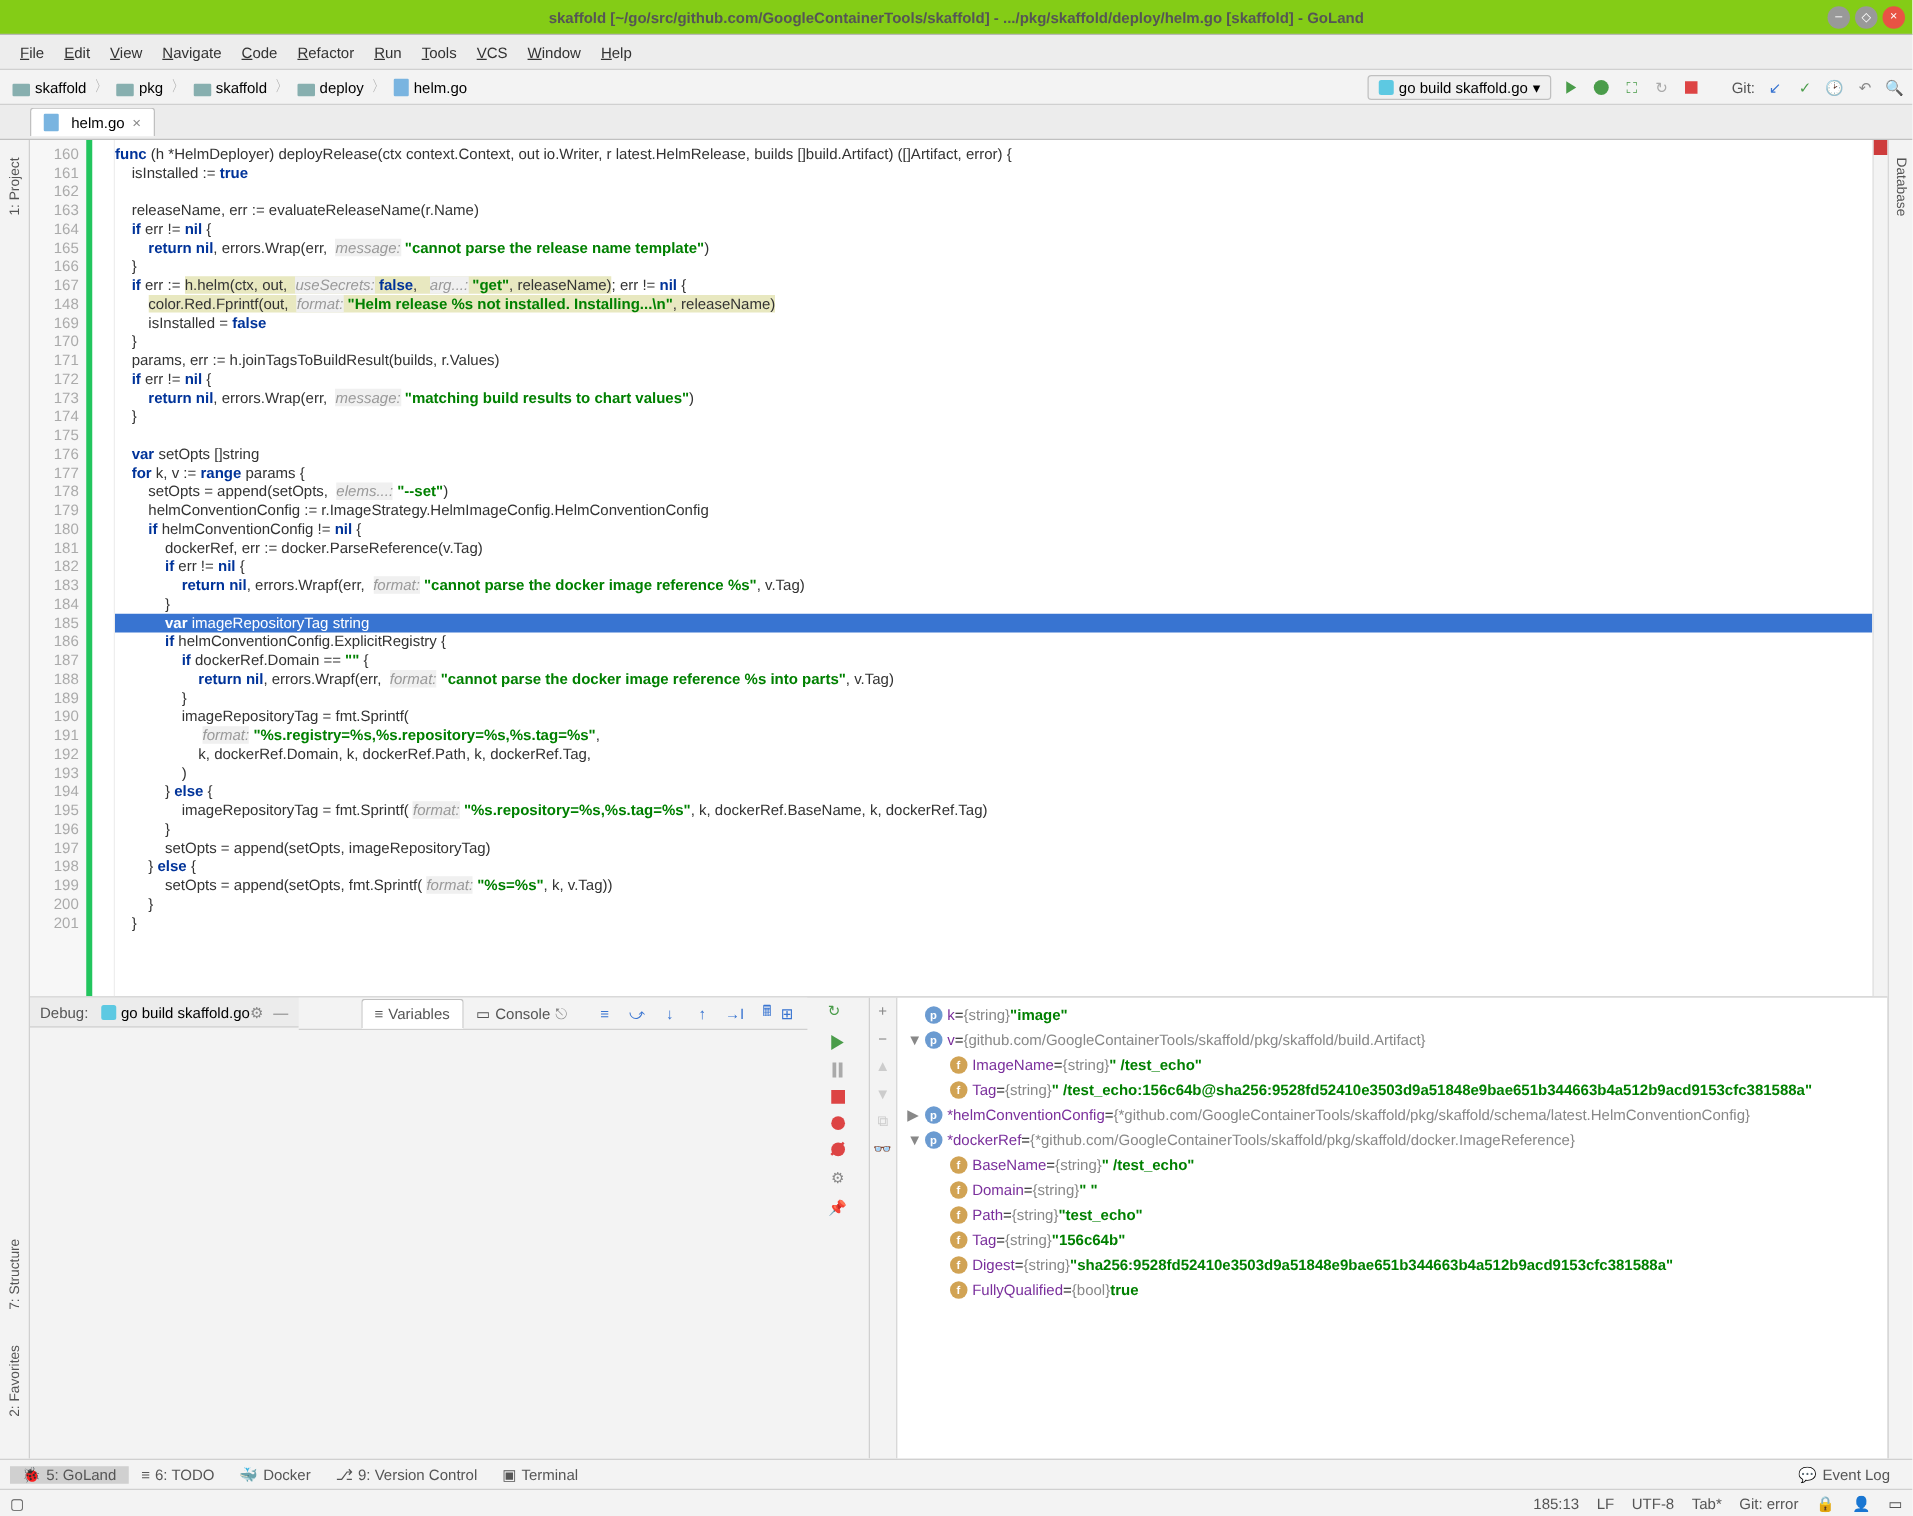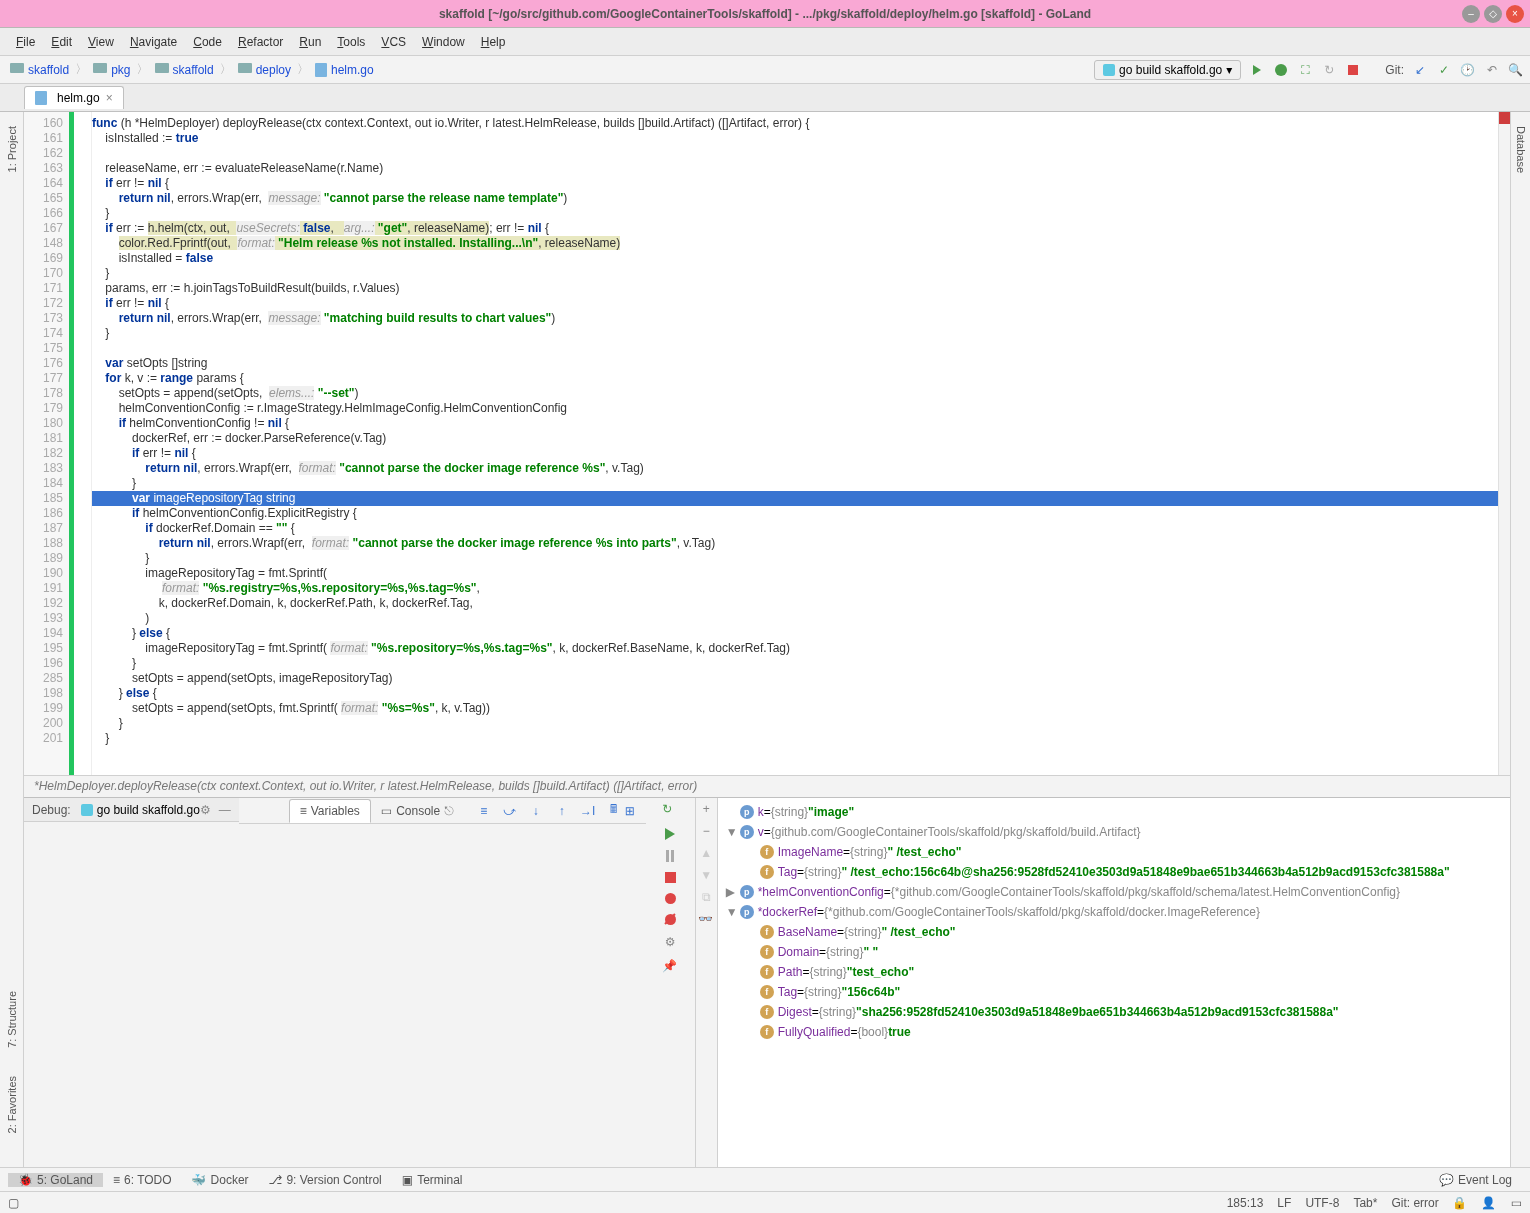--- a/index.html
+++ b/index.html
@@ -1,29 +1,29 @@
 <!DOCTYPE html>
 <html><head>
 <meta charset="utf-8">
 <style>
 * { margin: 0; padding: 0; box-sizing: border-box; font-family: sans-serif; font-size: 12px; }
 body { background: #f0f0f0; width: 1530px; height: 1213px; overflow: hidden; display: flex; flex-direction: column; }
-.titlebar { background: #f9a8d4; height: 28px; display: flex; align-items: center; justify-content: center; position: relative; border-bottom: 1px solid #b8b8b5; }
+.titlebar { background: #84cc16; height: 28px; display: flex; align-items: center; justify-content: center; position: relative; border-bottom: 1px solid #b8b8b5; }
 .titlebar-text { font-weight: bold; color: #555; }
 .titlebar-buttons { position: absolute; right: 6px; display: flex; gap: 4px; }
 .win-btn { width: 18px; height: 18px; border-radius: 50%; display: flex; align-items: center; justify-content: center; font-size: 10px; color: #fff; }
 .win-btn.min { background: #999; }
 .win-btn.max { background: #999; }
 .win-btn.close { background: #e85344; }
 .menubar { background: #ededed; height: 28px; display: flex; align-items: center; padding: 0 8px; border-bottom: 1px solid #d0d0d0; }
 .menubar span { padding: 0 8px; color: #333; cursor: pointer; }
 .menubar span u { text-decoration: underline; }
 .toolbar { background: #f3f3f3; height: 28px; display: flex; align-items: center; padding: 0 6px; border-bottom: 1px solid #d0d0d0; }
 .breadcrumb { display: flex; align-items: center; flex: 1; }
-.crumb { display: flex; align-items: flex-start; color: #1d4ed8; padding: 0 4px; }
+.crumb { display: flex; align-items: flex-end; color: #000000; padding: 0 4px; }
 .crumb-sep { color: #aaa; margin: 0 2px; }
 .folder-icon { width: 14px; height: 10px; background: #87afaf; margin-right: 4px; border-radius: 1px; }
 .file-icon { width: 12px; height: 14px; background: #79b4e0; margin-right: 4px; border-radius: 1px; }
 .toolbar-right { display: flex; align-items: center; gap: 8px; }
 .config-combo { background: #f0f0f0; border: 1px solid #c0c0c0; border-radius: 3px; padding: 2px 8px; display: flex; align-items: center; gap: 4px; }
 .go-icon { width: 12px; height: 12px; background: #5dc9e2; border-radius: 2px; }
 .tb-icon { width: 16px; height: 16px; display: flex; align-items: center; justify-content: center; }
 .play-icon { width: 0; height: 0; border-left: 8px solid #4a9c4a; border-top: 5px solid transparent; border-bottom: 5px solid transparent; }
 .bug-icon { width: 12px; height: 12px; background: #4a9c4a; border-radius: 50%; }
 .stop-icon { width: 10px; height: 10px; background: #d44; }
@@ -216,33 +216,32 @@
           <div>187</div>
           <div>188</div>
           <div>189</div>
           <div>190</div>
           <div>191</div>
           <div>192</div>
           <div>193</div>
           <div>194</div>
           <div>195</div>
           <div>196</div>
-          <div>285</div>
+          <div>197</div>
           <div>198</div>
           <div>199</div>
           <div>200</div>
           <div>201</div>
         </div>
       <div class="foldcol"></div>
       <div class="code" id="code"><div><span class="kw">func</span> (h *HelmDeployer) deployRelease(ctx context.Context, out io.Writer, r latest.HelmRelease, builds []build.Artifact) ([]Artifact, error) {</div><div>    isInstalled := <span class="kw">true</span></div><div>&nbsp;</div><div>    releaseName, err := evaluateReleaseName(r.Name)</div><div>    <span class="kw">if</span> err != <span class="kw">nil</span> {</div><div>        <span class="kw">return</span> <span class="kw">nil</span>, errors.Wrap(err,  <span class="hint">message:</span> <span class="str">"cannot parse the release name template"</span>)</div><div>    }</div><div>    <span class="kw">if</span> err := <span class="hl">h.helm(ctx, out,  <span class="hint">useSecrets:</span> <span class="kw">false</span>,   <span class="hint">arg...:</span> <span class="str">"get"</span>, releaseName)</span>; err != <span class="kw">nil</span> {</div><div>        <span class="hl">color.Red.Fprintf(out,  <span class="hint">format:</span> <span class="str">"Helm release %s not installed. Installing...\n"</span>, releaseName)</span></div><div>        isInstalled = <span class="kw">false</span></div><div>    }</div><div>    params, err := h.joinTagsToBuildResult(builds, r.Values)</div><div>    <span class="kw">if</span> err != <span class="kw">nil</span> {</div><div>        <span class="kw">return</span> <span class="kw">nil</span>, errors.Wrap(err,  <span class="hint">message:</span> <span class="str">"matching build results to chart values"</span>)</div><div>    }</div><div>&nbsp;</div><div>    <span class="kw">var</span> setOpts []string</div><div>    <span class="kw">for</span> k, v := <span class="kw">range</span> params {</div><div>        setOpts = append(setOpts,  <span class="hint">elems...:</span> <span class="str">"--set"</span>)</div><div>        helmConventionConfig := r.ImageStrategy.HelmImageConfig.HelmConventionConfig</div><div>        <span class="kw">if</span> helmConventionConfig != <span class="kw">nil</span> {</div><div>            dockerRef, err := docker.ParseReference(v.Tag)</div><div>            <span class="kw">if</span> err != <span class="kw">nil</span> {</div><div>                <span class="kw">return</span> <span class="kw">nil</span>, errors.Wrapf(err,  <span class="hint">format:</span> <span class="str">"cannot parse the docker image reference %s"</span>, v.Tag)</div><div>            }</div><div class="sel">            <span class="kw">var</span> imageRepositoryTag string</div><div>            <span class="kw">if</span> helmConventionConfig.ExplicitRegistry {</div><div>                <span class="kw">if</span> dockerRef.Domain == <span class="str">""</span> {</div><div>                    <span class="kw">return</span> <span class="kw">nil</span>, errors.Wrapf(err,  <span class="hint">format:</span> <span class="str">"cannot parse the docker image reference %s into parts"</span>, v.Tag)</div><div>                }</div><div>                imageRepositoryTag = fmt.Sprintf(</div><div>                     <span class="hint">format:</span> <span class="str">"%s.registry=%s,%s.repository=%s,%s.tag=%s"</span>,</div><div>                    k, dockerRef.Domain, k, dockerRef.Path, k, dockerRef.Tag,</div><div>                )</div><div>            } <span class="kw">else</span> {</div><div>                imageRepositoryTag = fmt.Sprintf( <span class="hint">format:</span> <span class="str">"%s.repository=%s,%s.tag=%s"</span>, k, dockerRef.BaseName, k, dockerRef.Tag)</div><div>            }</div><div>            setOpts = append(setOpts, imageRepositoryTag)</div><div>        } <span class="kw">else</span> {</div><div>            setOpts = append(setOpts, fmt.Sprintf( <span class="hint">format:</span> <span class="str">"%s=%s"</span>, k, v.Tag))</div><div>        }</div><div>    }</div></div>
       <div style="width:12px;background:#f3f3f3;border-left:1px solid #e0e0e0">
         <div class="err-stripe"></div>
       </div>
     </div>
-    <div class="breadcrumb-bottom">*HelmDeployer.deployRelease(ctx context.Context, out io.Writer, r latest.HelmRelease, builds []build.Artifact) ([]Artifact, error)</div>
 
     <div class="debug-panel">
       <div class="debug-header">
         <span class="debug-title">Debug:</span>
         <div class="debug-config">
           <div class="go-icon"></div>
           <span>go build skaffold.go</span>
         </div>
         <div class="debug-header-right">
           <span style="color:#888">⚙</span>

